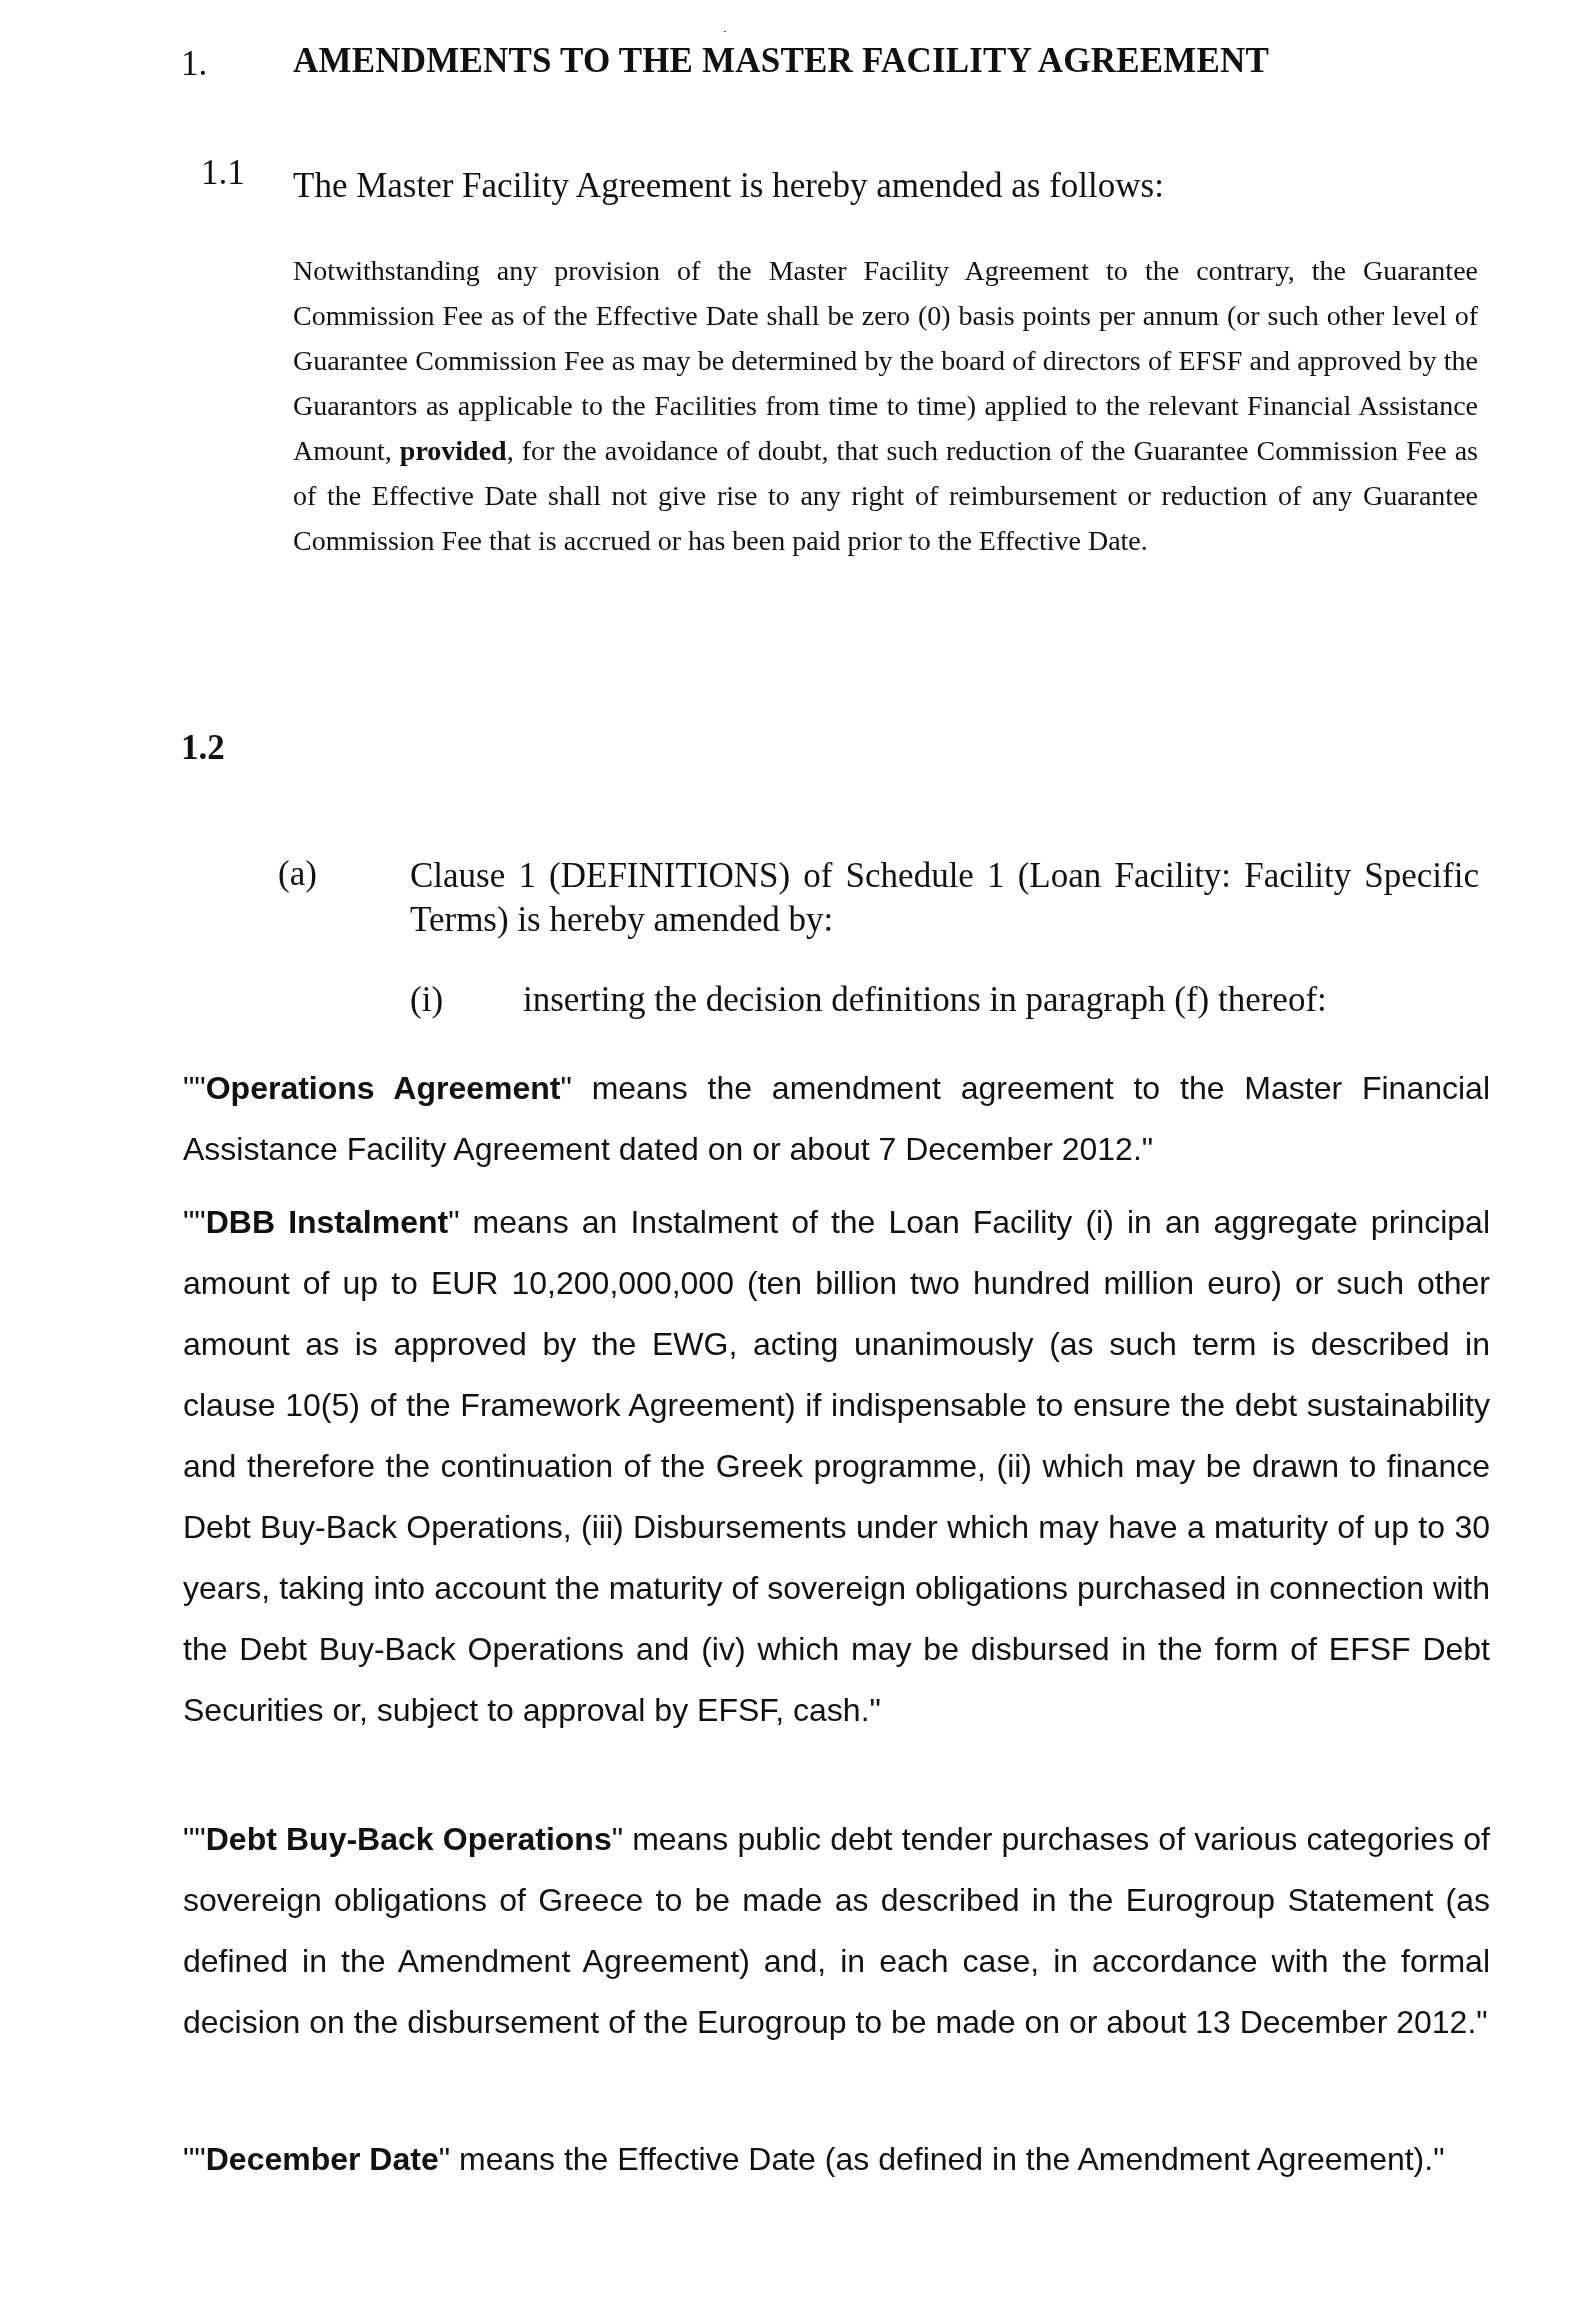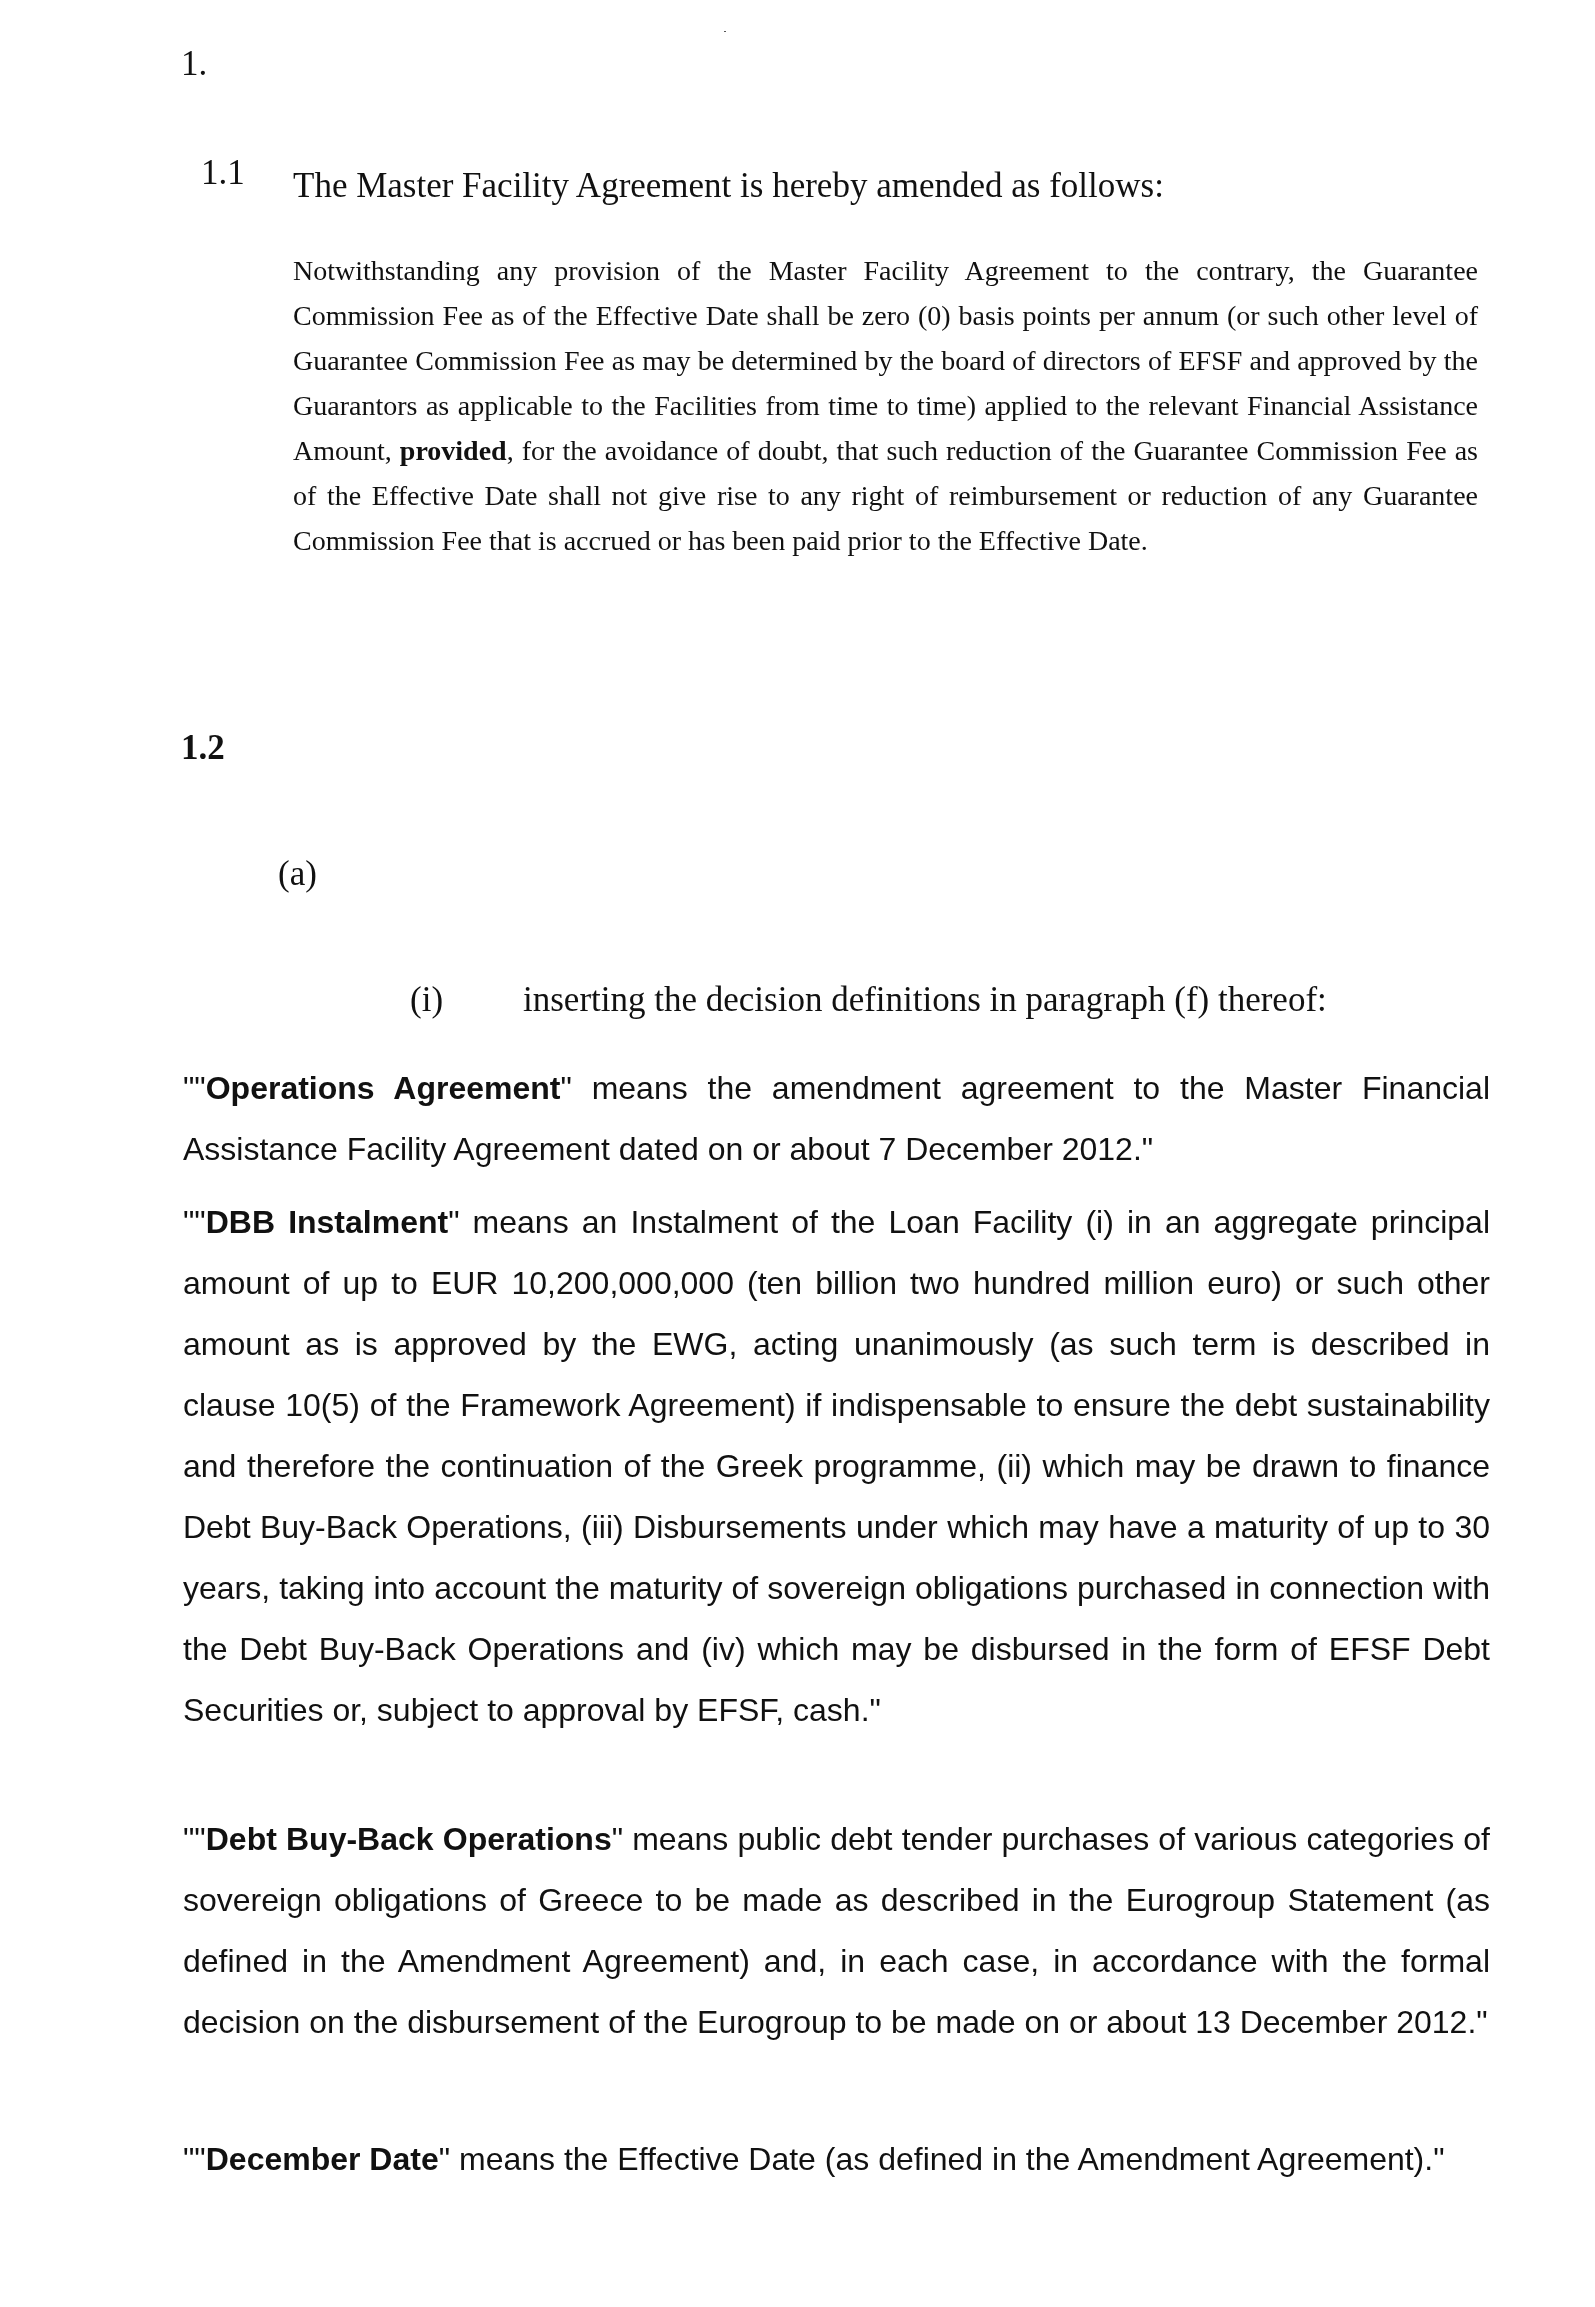--- a/index.html
+++ b/index.html
@@ -44,29 +44,31 @@
   .speck { position: absolute; width: 1.5px; height: 1.5px; background: #555; }
 </style>
 </head>
 <body>
 
 <div class="page">
 
   <span class="speck" style="left:724px; top:30.5px;"></span>
 
   <div class="abs serif h-num">1.</div>
+  <div class="abs serif h-text">AMENDMENTS TO THE MASTER FACILITY AGREEMENT</div>
 
   <div class="abs serif n11">1.1</div>
   <div class="abs serif t11">The Master Facility Agreement is hereby amended as follows:</div>
 
   <div class="abs serif para1"><span>Notwithstanding any provision of the Master Facility Agreement to the contrary, the Guarantee Commission Fee as of the Effective Date shall be zero (0) basis points per annum (or such other level of Guarantee Commission Fee as may be determined by the board of directors of EFSF and approved by the Guarantors as applicable to the Facilities from time to time) applied to the relevant Financial Assistance Amount, </span><b>provided</b><span>, for the avoidance of doubt, that such reduction of the Guarantee Commission Fee as of the Effective Date shall not give rise to any right of reimbursement or reduction of any Guarantee Commission Fee that is accrued or has been paid prior to the Effective Date.</span></div>
 
   <div class="abs serif n12">1.2</div>
 
   <div class="abs serif na">(a)</div>
+  <div class="abs serif ta">Clause 1 (DEFINITIONS) of Schedule 1 (Loan Facility: Facility Specific Terms) is hereby amended by:</div>
 
   <div class="abs serif ni">(i)</div>
   <div class="abs serif ti">inserting the decision definitions in paragraph (f) thereof:</div>
 
   <div class="abs sans def def1"><span>""</span><span class="term">Operations Agreement</span><span>"</span><span> means the amendment agreement to the Master Financial Assistance Facility Agreement dated on or about 7 December 2012."</span></div>
 
   <div class="abs sans def def2"><span>""</span><span class="term">DBB Instalment</span><span>"</span><span> means an Instalment of the Loan Facility (i) in an aggregate principal amount of up to EUR 10,200,000,000 (ten billion two hundred million euro) or such other amount as is approved by the EWG, acting unanimously (as such term is described in clause 10(5) of the Framework Agreement) if indispensable to ensure the debt sustainability and therefore the continuation of the Greek programme, (ii) which may be drawn to finance Debt Buy-Back Operations, (iii) Disbursements under which may have a maturity of up to 30 years, taking into account the maturity of sovereign obligations purchased in connection with the Debt Buy-Back Operations and (iv) which may be disbursed in the form of EFSF Debt Securities or, subject to approval by EFSF, cash."</span></div>
 
   <div class="abs sans def def3"><span>""</span><span class="term">Debt Buy-Back Operations</span><span>"</span><span> means public debt tender purchases of various categories of sovereign obligations of Greece to be made as described in the Eurogroup Statement (as defined in the Amendment Agreement) and, in each case, in accordance with the formal decision on the disbursement of the Eurogroup to be made on or about 13 December 2012."</span></div>
 

